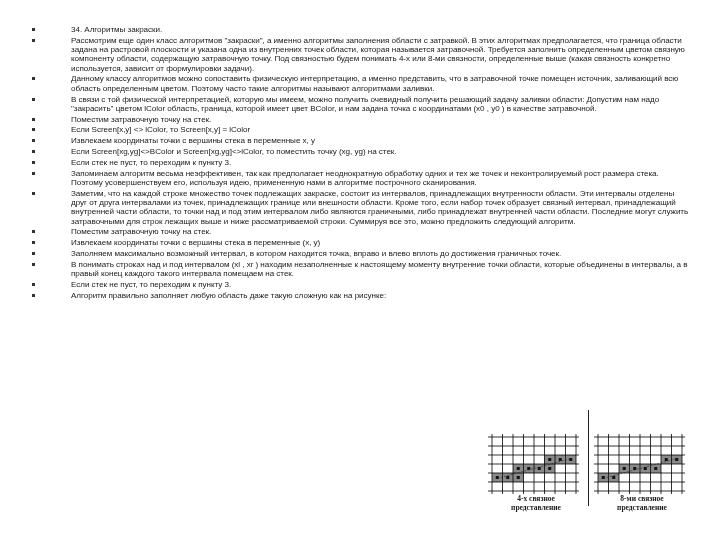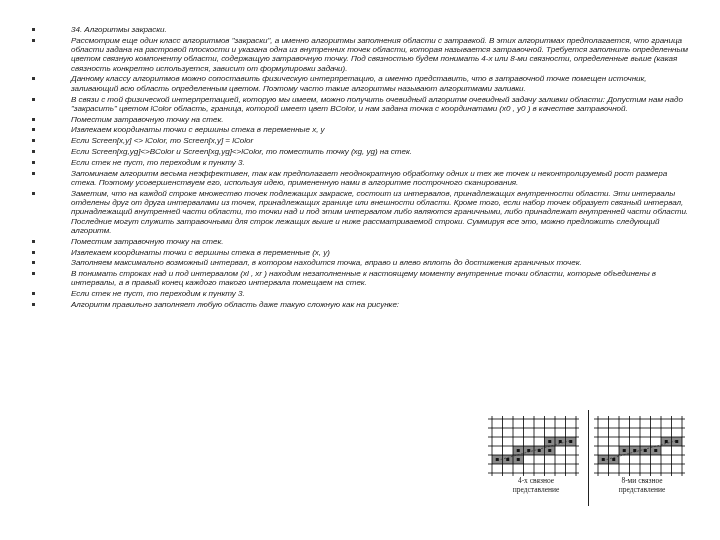--- a/index.html
+++ b/index.html
@@ -3,51 +3,51 @@
 <meta charset="utf-8">
 <style>
   html, body { margin: 0; padding: 0; }
   body {
     width: 720px; height: 540px; background: #ffffff; overflow: hidden;
     font-family: "Liberation Sans", sans-serif; color: #1a1a1a; position: relative;
   }
   .page { position: absolute; left: 0; top: 0; width: 720px; height: 540px; }
   ul.items {
     list-style: none; margin: 0; padding: 0;
-    position: absolute; left: 30px; top: 25px; width: 660px; font-style: italic;
+    position: absolute; left: 30px; top: 25px; width: 660px;
   }
   ul.items li {
     position: relative; padding-left: 41px;
     font-size: 8.1px; line-height: 9.3px; margin: 0 0 1.5px 0;
     letter-spacing: -0.05px;
   }
   ul.items li .bullet {
     position: absolute; left: 2px; top: 3px; width: 3px; height: 3px; background: #333;
   }
   .figure { position: absolute; left: 486px; top: 408px; width: 214px; height: 100px; }
-  .fig-panel { position: absolute; top: 0; width: 100px; height: 100px; }
+  .fig-panel { position: absolute; top: 18px; width: 100px; height: 100px; font-weight: bold; }
   .fig-panel svg { position: absolute; left: 2px; top: 8px; }
   .fig-caption {
     position: absolute; top: 68px; left: 0; width: 100px; text-align: center;
     font-family: "Liberation Serif", serif; font-size: 7.5px; line-height: 9px; color: #222;
   }
   .fig-divider { position: absolute; left: 102px; top: 2px; width: 1px; height: 96px; background: #222; }
 </style>
 </head>
 <body>
 
 <div class="page">
   <ul class="items">
     <li><span class="bullet"></span><span>34. Алгоритмы закраски.</span></li>
     <li><span class="bullet"></span><span>Рассмотрим еще один класс алгоритмов "закраски", а именно алгоритмы заполнения области с затравкой. В этих алгоритмах предполагается, что граница области задана на растровой плоскости и указана одна из внутренних точек области, которая называется затравочной. Требуется заполнить определенным цветом связную компоненту области, содержащую затравочную точку. Под связностью будем понимать 4-х или 8-ми связности, определенные выше (какая связность конкретно используется, зависит от формулировки задачи).</span></li>
     <li><span class="bullet"></span><span>Данному классу алгоритмов можно сопоставить физическую интерпретацию, а именно представить, что в затравочной точке помещен источник, заливающий всю область определенным цветом. Поэтому часто такие алгоритмы называют алгоритмами заливки.</span></li>
-    <li><span class="bullet"></span><span>В связи с той физической интерпретацией, которую мы имеем, можно получить очевидный алгоритм очевидный задачу заливки области: Допустим нам надо "закрасить" цветом lColor область, граница, которой имеет цвет BColor, и нам задана точка с координатами (x0 , y0 ) в качестве затравочной.</span></li>
+    <li><span class="bullet"></span><span>В связи с той физической интерпретацией, которую мы имеем, можно получить очевидный получить решающий задачу заливки области: Допустим нам надо "закрасить" цветом lColor область, граница, которой имеет цвет BColor, и нам задана точка с координатами (x0 , y0 ) в качестве затравочной.</span></li>
     <li><span class="bullet"></span><span>Поместим затравочную точку на стек.</span></li>
+    <li><span class="bullet"></span><span>Если Screen[x,y] &lt;&gt; lColor, то Screen[x,y] = lColor</span></li>
     <li><span class="bullet"></span><span>Извлекаем координаты точки с вершины стека в переменные x, y</span></li>
-    <li><span class="bullet"></span><span>Если Screen[x,y] &lt;&gt; lColor, то Screen[x,y] = lColor</span></li>
     <li><span class="bullet"></span></li>
     <li><span class="bullet"></span><span>Если Screen[xg,yg]&lt;&gt;BColor и Screen[xg,yg]&lt;&gt;lColor, то поместить точку (xg, yg) на стек.</span></li>
     <li><span class="bullet"></span><span>Если стек не пуст, то переходим к пункту 3.</span></li>
     <li><span class="bullet"></span></li>
     <li><span class="bullet"></span><span>Запоминаем алгоритм весьма неэффективен, так как предполагает неоднократную обработку одних и тех же точек и неконтролируемый рост размера стека. Поэтому усовершенствуем его, используя идею, примененную нами в алгоритме построчного сканирования.</span></li>
     <li><span class="bullet"></span><span>Заметим, что на каждой строке множество точек подлежащих закраске, состоит из интервалов, принадлежащих внутренности области. Эти интервалы отделены друг от друга интервалами из точек, принадлежащих границе или внешности области. Кроме того, если набор точек образует связный интервал, принадлежащий внутренней части области, то точки над и под этим интервалом либо являются граничными, либо принадлежат внутренней части области. Последние могут служить затравочными для строк лежащих выше и ниже рассматриваемой строки. Суммируя все это, можно предложить следующий алгоритм.</span></li>
     <li><span class="bullet"></span><span>Поместим затравочную точку на стек.</span></li>
     <li><span class="bullet"></span><span>Извлекаем координаты точки с вершины стека в переменные (x, y)</span></li>
     <li><span class="bullet"></span><span>Заполняем максимально возможный интервал, в котором находится точка, вправо и влево вплоть до достижения граничных точек.</span></li>
     <li><span class="bullet"></span><span>В понимать строках над и под интервалом (xl , xr ) находим незаполненные к настоящему моменту внутренние точки области, которые объединены в интервалы, а в правый конец каждого такого интервала помещаем на стек.</span></li>

